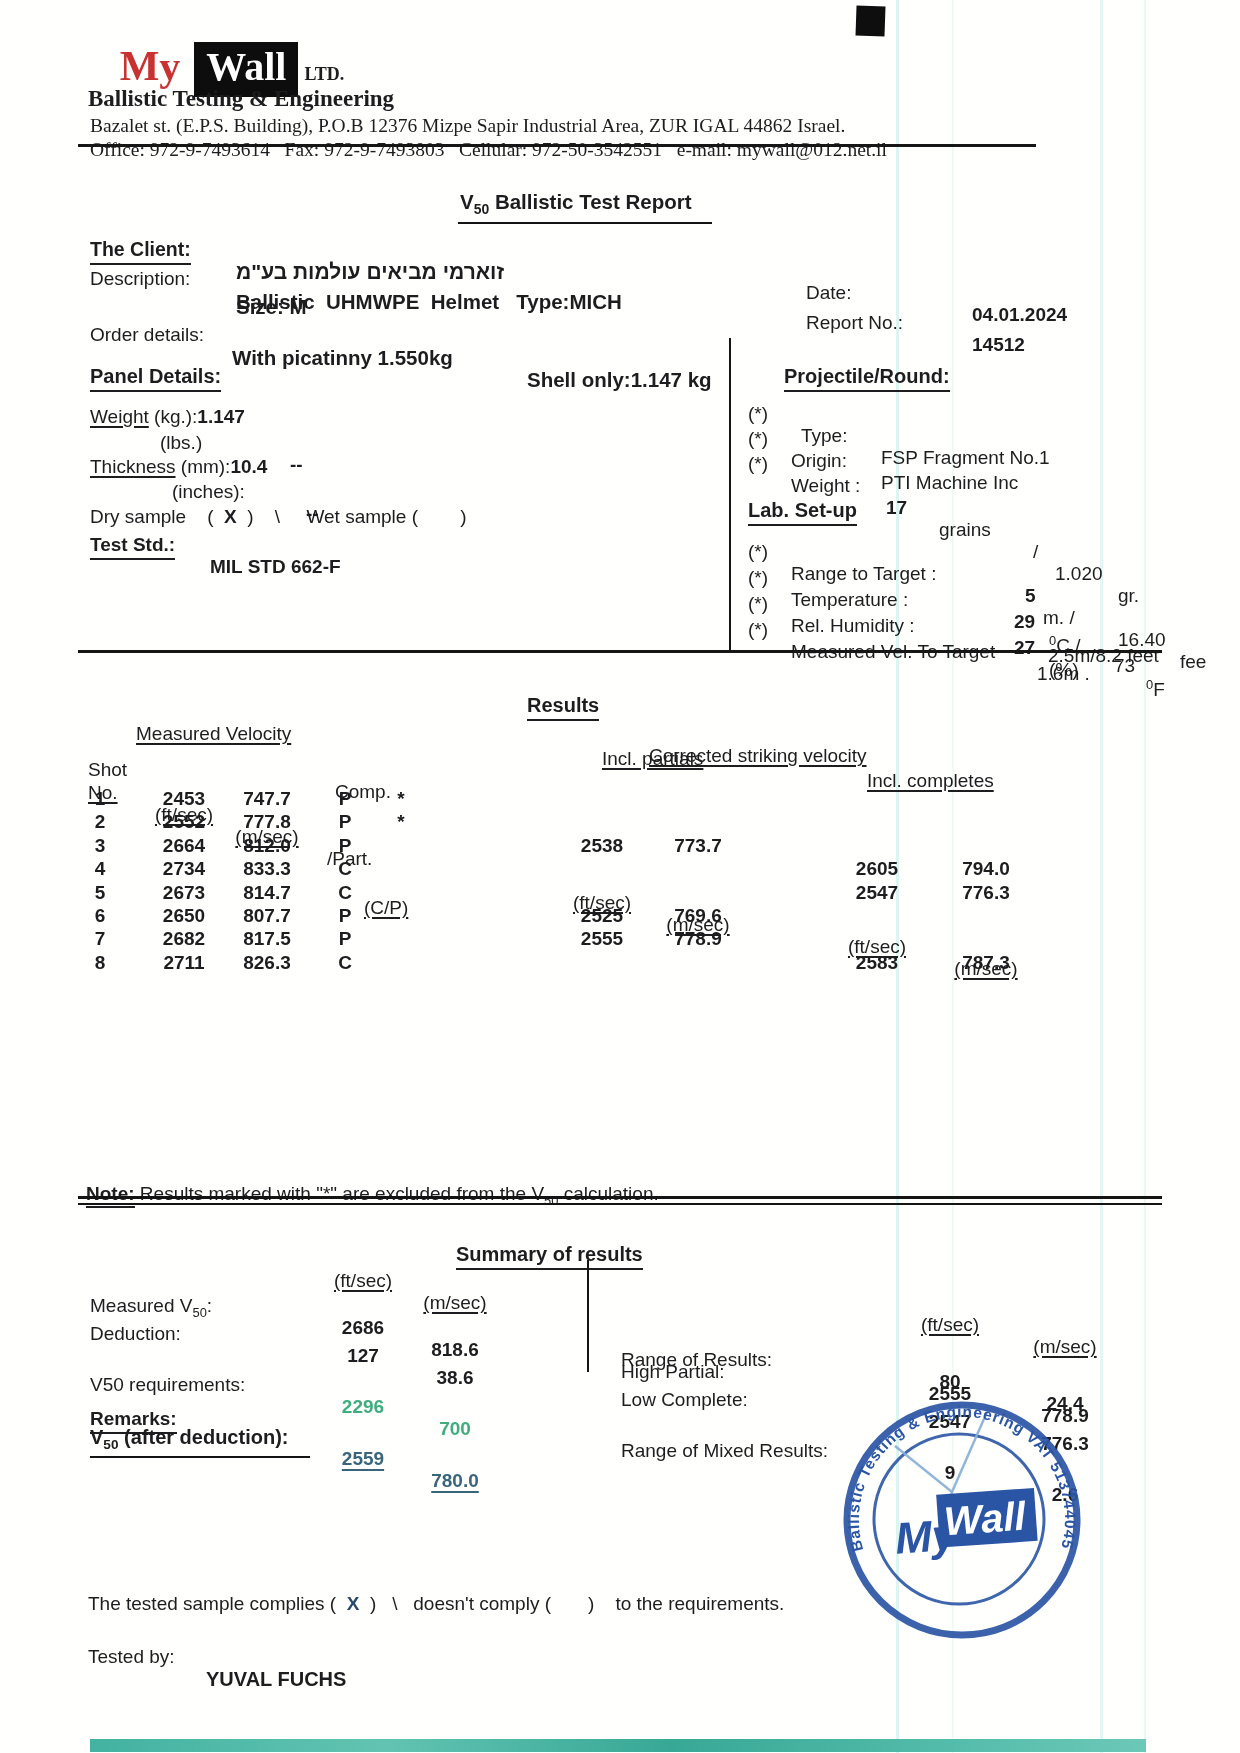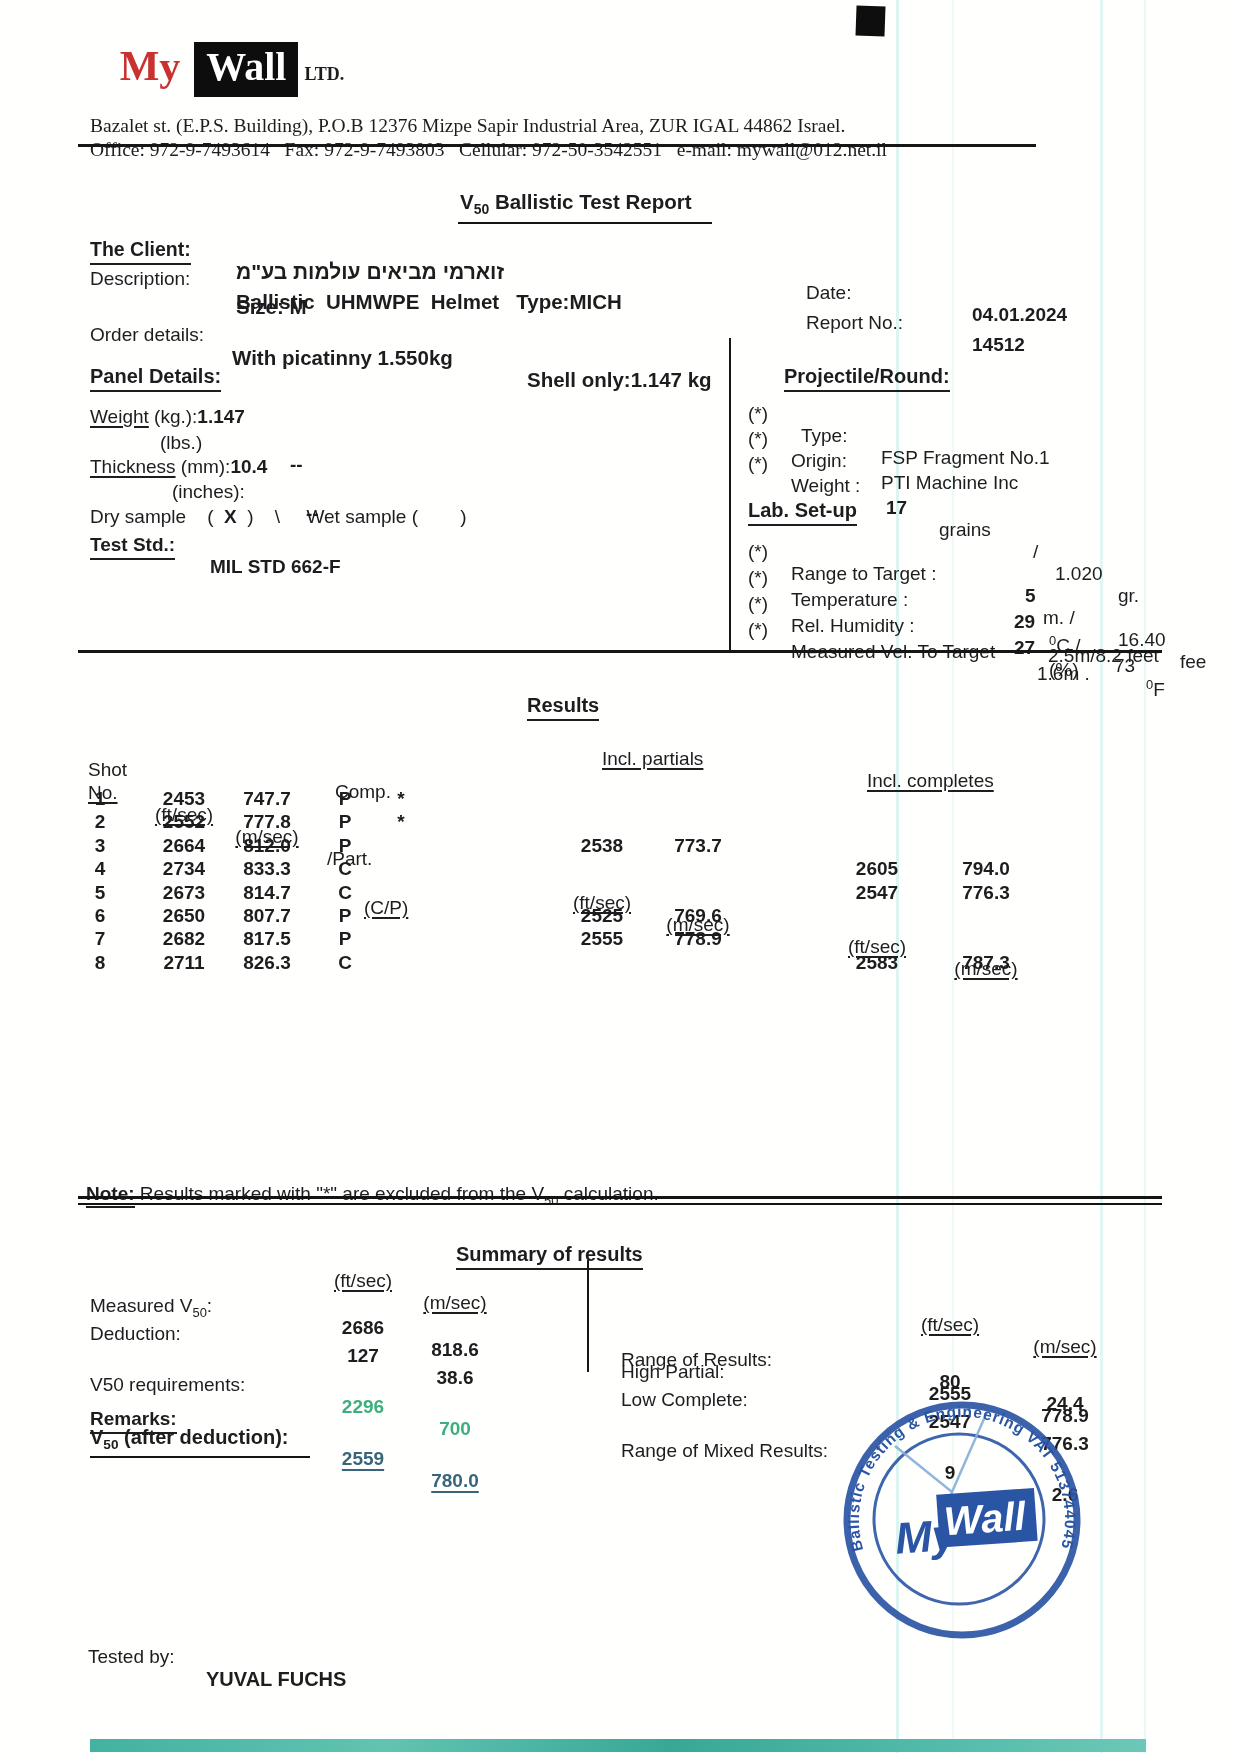--- a/index.html
+++ b/index.html
@@ -56,20 +56,23 @@
   <div class="scanline" style="left:952px;width:2px;background:rgba(165,230,220,0.18);"></div>
   <div class="scanline" style="left:1100px;width:3px;background:rgba(150,225,214,0.28);"></div>
   <div class="scanline" style="left:1144px;width:2px;background:rgba(150,225,214,0.22);"></div>
   <div class="abs" style="left:856px;top:6px;width:29px;height:30px;background:#0e0e0e;transform:rotate(2deg);"></div>
 
   <div class="row" style="top:20px;height:56px;">
     <span style="left:88px;top:0;">
       <span class="logo-my">My</span><span class="logo-wall">Wall</span><span class="logo-ltd">LTD.</span>
     </span>
   </div>
+  <div class="row" style="top:64px;">
+    <span class="serif b" style="left:88px;font-size:23px;">Ballistic Testing &amp; Engineering</span>
+  </div>
   <div class="row" style="top:93px;">
     <span class="serif" style="left:90px;font-size:19.5px;">Bazalet st. (E.P.S. Building), P.O.B 12376 Mizpe Sapir Industrial Area, ZUR IGAL 44862 Israel.</span>
   </div>
   <div class="row" style="top:117px;">
     <span class="serif" style="left:90px;font-size:19.5px;">Office: 972-9-7493614   Fax: 972-9-7493803   Cellular: 972-50-3542551   e-mail: mywall@012.net.il</span>
   </div>
   <div class="rule" style="left:78px;top:144px;width:958px;height:3px;"></div>
 
   <div class="row" style="top:168px;">
     <span class="b" style="left:458px;font-size:20.5px;border-bottom:2.5px solid #141414;padding:0 20px 5px 2px;"><span>V</span><sub>50</sub><span> Ballistic Test Report</span></span>
@@ -177,20 +180,24 @@
     <span style="left:1037px;">1.6m .</span>
   </div>
   <div class="row" style="top:623px;">
     <span style="left:1048px;">2.5m/8.2 feet</span>
   </div>
 
   <div class="rule" style="left:78px;top:650px;width:1084px;height:3px;"></div>
 
   <div class="row" style="top:672px;">
     <span class="b u2" style="left:527px;font-size:20px;">Results</span>
+  </div>
+  <div class="row" style="top:701px;">
+    <span class="ud" style="left:136px;">Measured Velocity</span>
+    <span class="ud" style="left:649px;">Corrected striking velocity</span>
   </div>
   <div class="row" style="top:726px;">
     <span class="ud" style="left:602px;">Incl. partials</span>
     <span class="ud" style="left:867px;">Incl. completes</span>
   </div>
   <div class="row" style="top:737px;">
     <span style="left:88px;">Shot</span>
     <span style="left:335px;">Comp.</span>
   </div>
   <div class="row" style="top:760px;">
@@ -363,19 +370,22 @@
     <text font-family="Liberation Sans, sans-serif" font-weight="bold" font-size="15.5" fill="#2a55a4" letter-spacing="0.5">
       <textPath href="#stampArc" startOffset="0" textLength="382">Ballistic Testing &amp; Engineering VAT 513744045</textPath>
     </text>
     <g transform="rotate(-4 124 124)">
       <text x="56" y="153" font-family="Liberation Sans, sans-serif" font-weight="bold" font-style="italic" font-size="44" fill="#2a55a4">My</text>
       <rect x="100" y="97" width="98" height="53" fill="#2a55a4"></rect>
       <text x="106" y="138" font-family="Liberation Sans, sans-serif" font-weight="bold" font-style="italic" font-size="40" fill="#ffffff">Wall</text>
     </g>
   </svg>
 
+  <div class="row" style="top:1571px;">
+    <span style="left:88px;"><span>The tested sample complies (  </span><span class="b navy">X</span><span>  )   \   doesn't comply (       )    to the requirements.</span></span>
+  </div>
   <div class="row" style="top:1624px;">
     <span style="left:88px;">Tested by:</span>
     <span class="b" style="left:206px;font-size:20px;">YUVAL FUCHS</span>
   </div>
 
   <div class="bottom-bar"></div>
 </div>
 
 </body></html>

